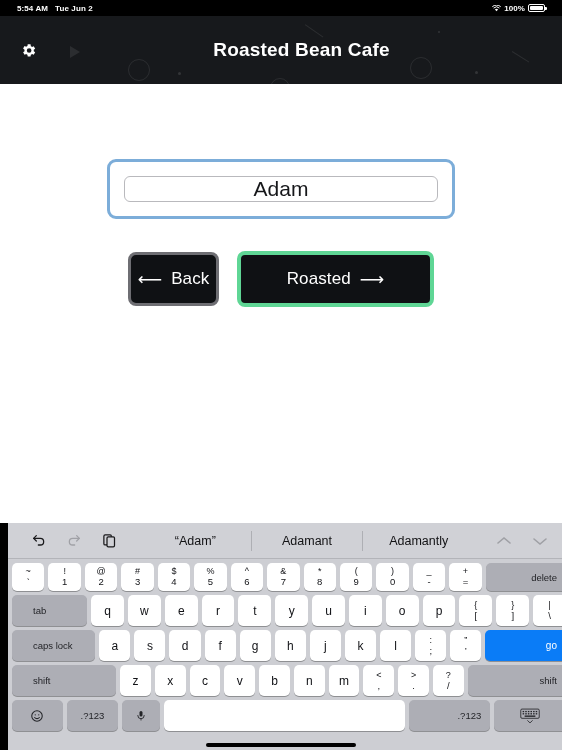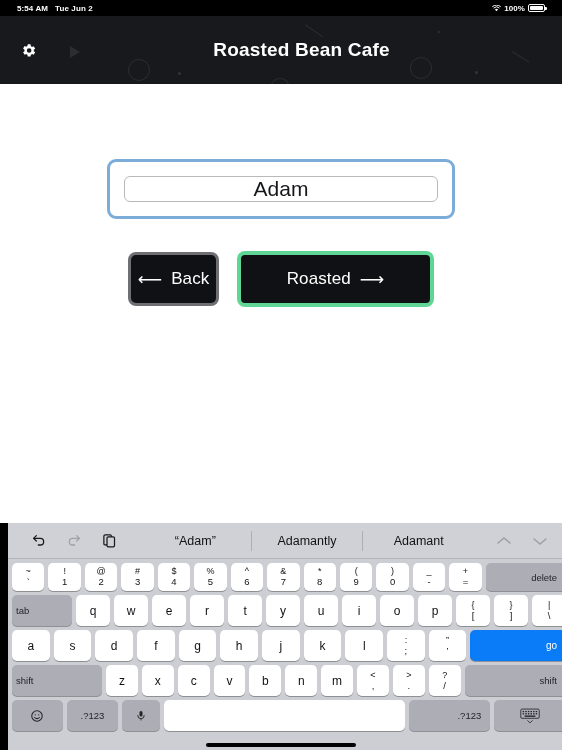--- a/index.html
+++ b/index.html
@@ -106,21 +106,21 @@
   .krow { display: flex; padding: 0 4px; gap: 4px; margin-top: 4px; }
   .key {
     flex: 1; background: #fff; border-radius: 5px; height: 28px;
     box-shadow: 0 1px 0 rgba(0,0,0,.3);
     display: flex; align-items: center; justify-content: center;
     font-size: 12px; color: #111216; position: relative; user-select: none;
   }
   .key.tall { height: 31px; }
   .key.mod { background: #adaeb5; color: #232428; font-size: 9.5px; }
   .key.mod.lbl-right { justify-content: flex-end; padding-right: 9px; }
-  .key.mod.lbl-left { justify-content: flex-start; padding-left: 4px; }
+  .key.mod.lbl-left { justify-content: flex-start; padding-left: 21px; }
   .key.blue { background: #0a7cf7; color: #fff; justify-content: flex-end; padding-right: 9px; font-size: 10px; }
   .key.space { flex: 6.4; background: #fff; }
   .dual { display: flex; flex-direction: column; align-items: center; justify-content: center; line-height: 1.0; gap: 1px; }
   .dual .up { font-size: 9px; }
   .dual .lo { font-size: 9.5px; }
   .krow.bottom { margin-top: 4px; margin-bottom: 6px; }
   .key.icon-key { font-size: 13px; color: #232428; }
 
   .homebar {
     position: absolute; bottom: 3px; left: 50%; transform: translateX(-50%);
@@ -208,22 +208,22 @@
         </span>
         <span class="sug-tool">
           <svg width="15" height="15" viewBox="0 0 24 24" fill="none" stroke="currentColor" stroke-width="2">
               <rect x="3" y="3" width="12" height="16" rx="2"></rect>
               <rect x="8" y="6" width="12" height="16" rx="2" fill="#d0d1d6"></rect>
             </svg>
         </span>
       </div>
       <div class="sug-items">
         <div class="sug">“Adam”</div>
+        <div class="sug">Adamant</div>
         <div class="sug">Adamantly</div>
-        <div class="sug">Adamant</div>
       </div>
       <div class="sug-navs">
         <span>
           <svg width="16" height="10" viewBox="0 0 16 10" fill="none" stroke="currentColor" stroke-width="1.6" stroke-linecap="round">
               <polyline points="2,7 8,2 14,7"></polyline>
             </svg>
         </span>
         <span>
           <svg width="16" height="10" viewBox="0 0 16 10" fill="none" stroke="currentColor" stroke-width="1.6" stroke-linecap="round">
               <polyline points="2,3 8,8 14,3"></polyline>
@@ -338,20 +338,21 @@
           </span>
         </div>
         <div class="key tall ">
           <span class="dual">
             <span class="up">|</span>
             <span class="lo">\</span>
           </span>
         </div>
       </div>
     <div class="krow">
+        <div class="key tall mod lbl-left" style="flex: 2 1 0%;">caps lock</div>
         <div class="key tall">a</div>
         <div class="key tall">s</div>
         <div class="key tall">d</div>
         <div class="key tall">f</div>
         <div class="key tall">g</div>
         <div class="key tall">h</div>
         <div class="key tall">j</div>
         <div class="key tall">k</div>
         <div class="key tall">l</div>
         <div class="key tall ">

